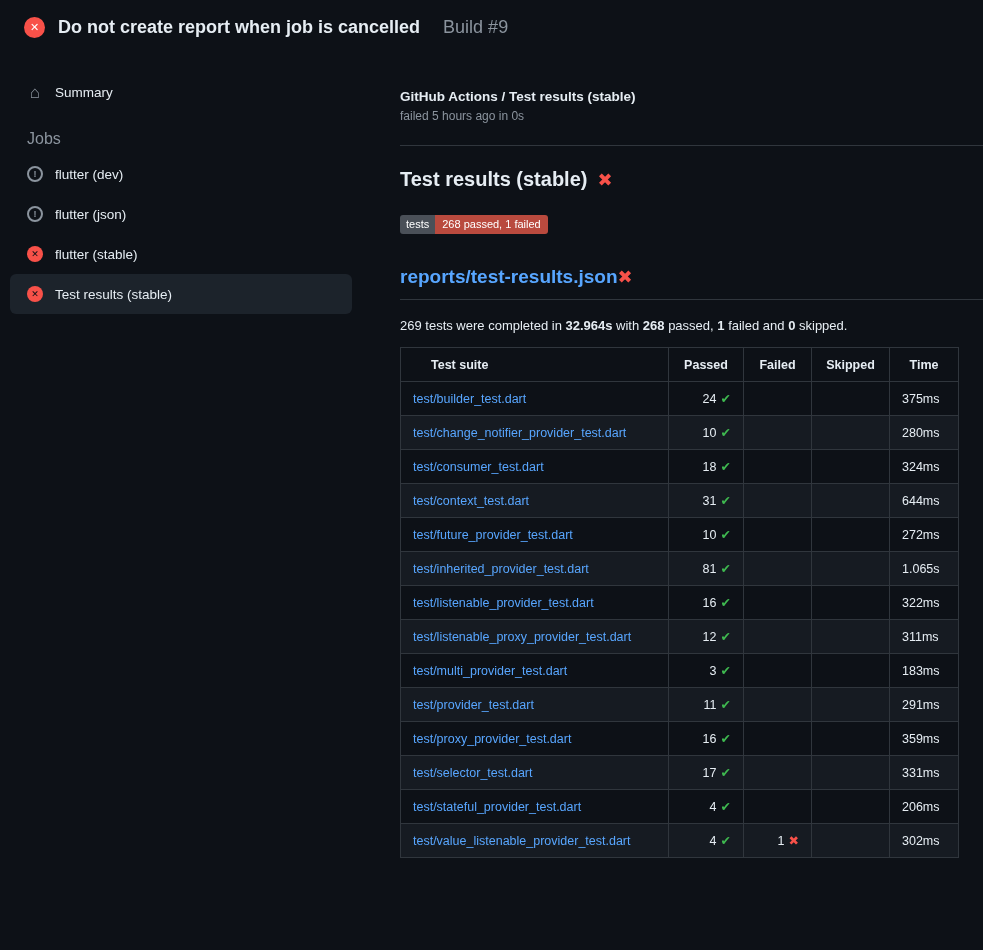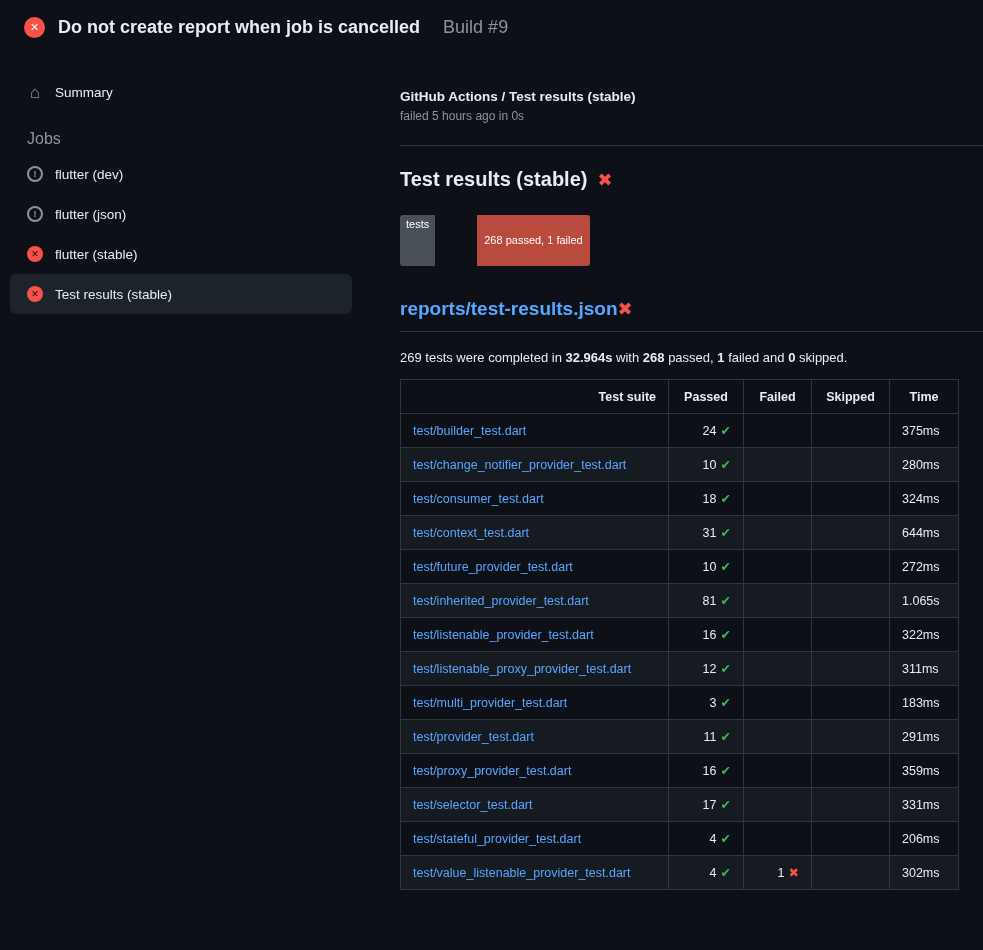--- a/index.html
+++ b/index.html
@@ -47,31 +47,31 @@
   .status-icon.neutral { border:2px solid var(--text_muted, #8b949e); color: var(--text_muted, #8b949e); }
 
   
   .breadcrumb { font-weight:700; font-size:13.5px; }
   .run-meta { color: var(--text_muted, #8b949e); font-size:12px; margin-top:5px; }
   .divider { border-bottom:1px solid var(--border, #30363d); margin-top:22px; }
   .section-title { display:flex; align-items:center; gap:10px; margin-top:22px; font-size:20px; font-weight:700; }
   .heading-cross { color: var(--failed_red, #f85149); font-weight:700; font-size:18px; line-height:1; }
   .badge { display:inline-flex; margin-top:24px; font-size:11px; line-height:1; border-radius:3px; overflow:hidden; color:#ffffff; }
   .badge-label { background: var(--badge_label_bg, #4a5058); padding:4px 6px; }
-  .badge-value { background: var(--badge_value_bg, #b94a3e); padding:20px 7px;margin-left:42px; }
+  .badge-value { background: var(--badge_value_bg, #b94a3e); padding:4px 7px; }
   .report-title { display:flex; align-items:center; gap:0; margin-top:32px; padding-bottom:11px; border-bottom:1px solid var(--border, #30363d); }
   .report-title a { color: var(--link, #58a6ff); font-size:19px; font-weight:700; text-decoration:none; }
   .summary-line { margin-top:18px; font-size:13px; }
   .summary-line b { font-weight:700; }
 
   
   table.results { border-collapse:collapse; table-layout:fixed; width:552px; margin-top:14px; font-size:12.5px; }
   .results th, .results td { border:1px solid var(--border, #30363d); height:34px; padding:0 12px; }
   .results th { font-weight:700; text-align:center; }
-  .results th:nth-child(1) { width:268px; text-align:right;padding-left:30px; }
+  .results th:nth-child(1) { width:268px; text-align:left;padding-left:30px; }
   .results th:nth-child(2) { width:75px; }
   .results th:nth-child(3) { width:68px; }
   .results th:nth-child(4) { width:78px; }
   .results th:nth-child(5) { width:69px; }
   .results tbody tr:nth-child(even) { background:#161b22; }
   .suite-link { color: var(--link, #58a6ff); text-decoration:none; }
   td.num-cell { text-align:right; white-space:nowrap; }
   td.time-cell { text-align:left; }
   .check-icon { color: var(--passed_green, #3fb950); font-weight:700; margin-left:4px; }
   .cross-icon { color: var(--failed_red, #f85149); font-weight:700; margin-left:4px; }

